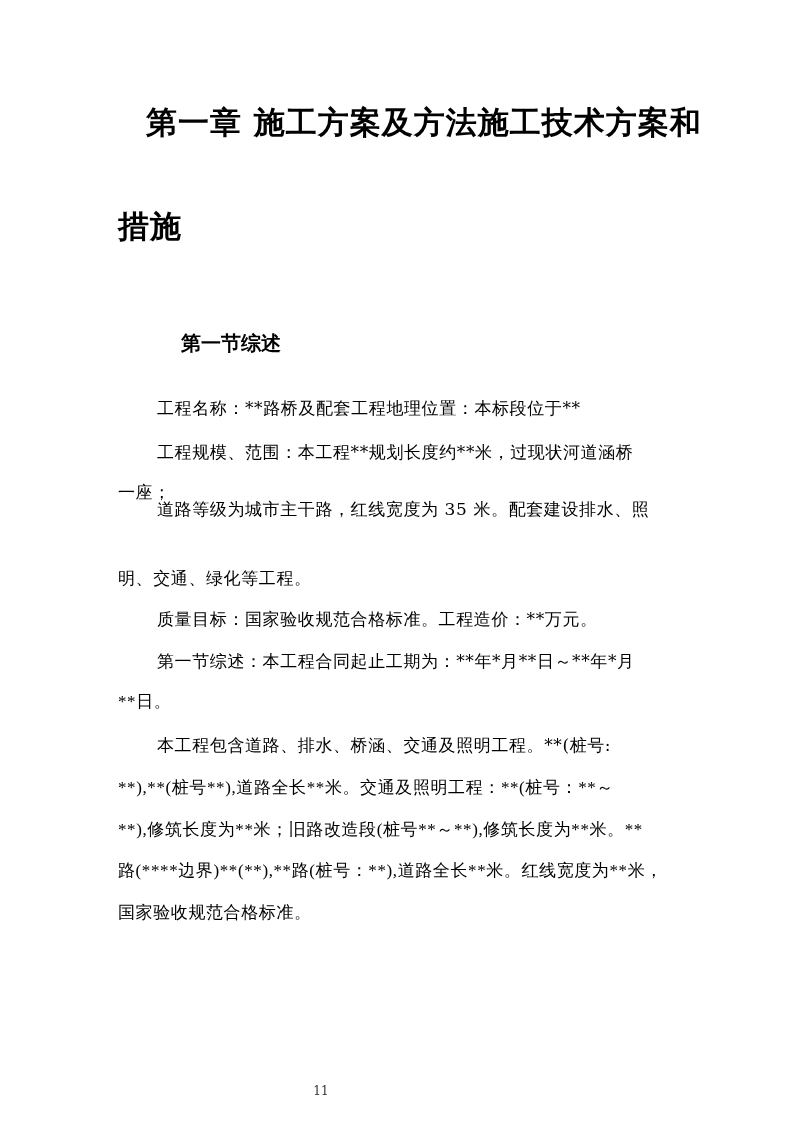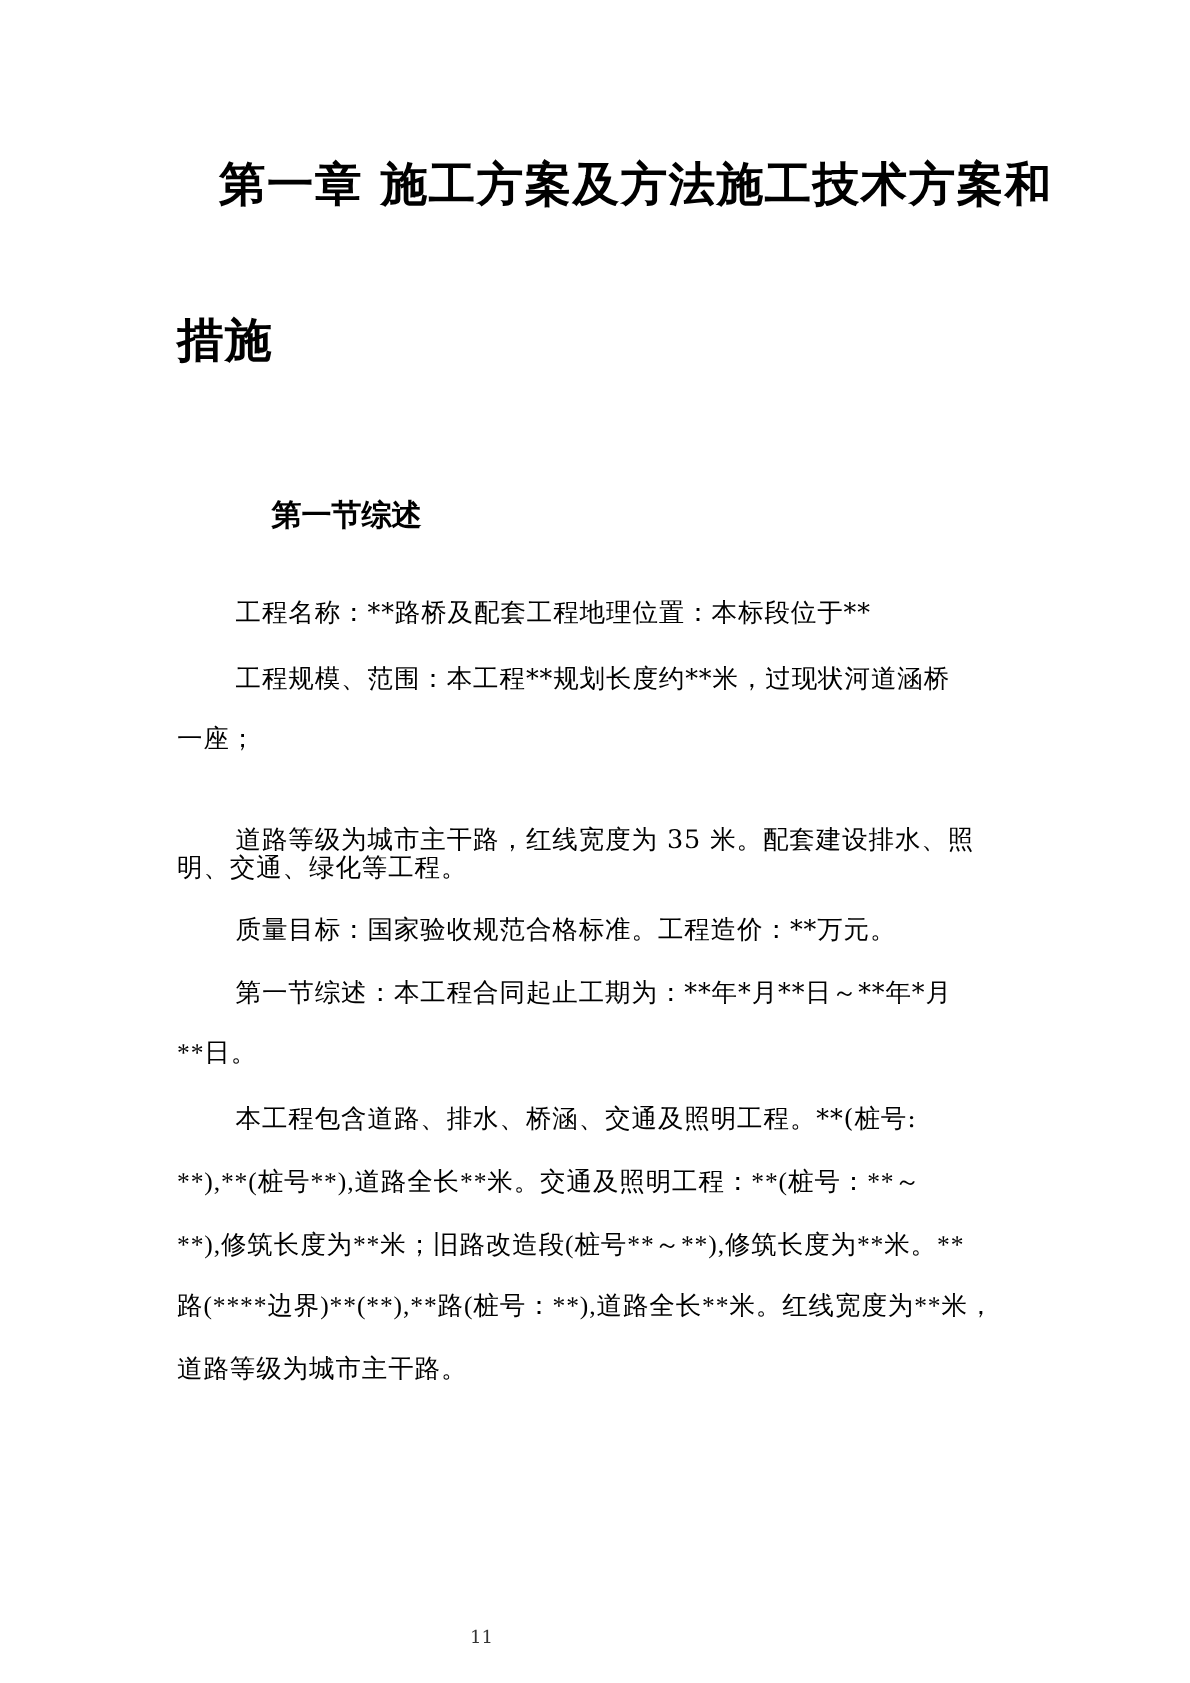--- a/index.html
+++ b/index.html
@@ -18,25 +18,25 @@
 <body>
 
 <div>
   <div class="chapter-title t1">第一章  施工方案及方法施工技术方案和</div>
   <div class="chapter-title t2">措施</div>
   <div class="section-title">第一节综述</div>
 
   <div class="line ind" style="top:397px">工程名称：**路桥及配套工程地理位置：本标段位于**</div>
   <div class="line ind" style="top:441px">工程规模、范围：本工程**规划长度约**米，过现状河道涵桥</div>
   <div class="line noind" style="top:481px">一座；</div>
-  <div class="line ind" style="top:548px">道路等级为城市主干路，红线宽度为 35 米。配套建设排水、照</div>
+  <div class="line ind" style="top:498px">道路等级为城市主干路，红线宽度为 35 米。配套建设排水、照</div>
   <div class="line noind" style="top:567px">明、交通、绿化等工程。</div>
   <div class="line ind" style="top:608px">质量目标：国家验收规范合格标准。工程造价：**万元。</div>
   <div class="line ind" style="top:650px">第一节综述：本工程合同起止工期为：**年*月**日～**年*月</div>
   <div class="line noind" style="top:690px">**日。</div>
   <div class="line ind" style="top:734px">本工程包含道路、排水、桥涵、交通及照明工程。**(桩号:</div>
   <div class="line noind" style="top:776px">**),**(桩号**),道路全长**米。交通及照明工程：**(桩号：**～</div>
   <div class="line noind" style="top:818px">**),修筑长度为**米；旧路改造段(桩号**～**),修筑长度为**米。**</div>
   <div class="line noind" style="top:859px">路(****边界)**(**),**路(桩号：**),道路全长**米。红线宽度为**米，</div>
-  <div class="line noind" style="top:901px">道路等级为城市主干路。</div>
+  <div class="line noind" style="top:901px">国家验收规范合格标准。</div>
 
   <div class="page-num">11</div>
 </div>
 
 </body></html>

